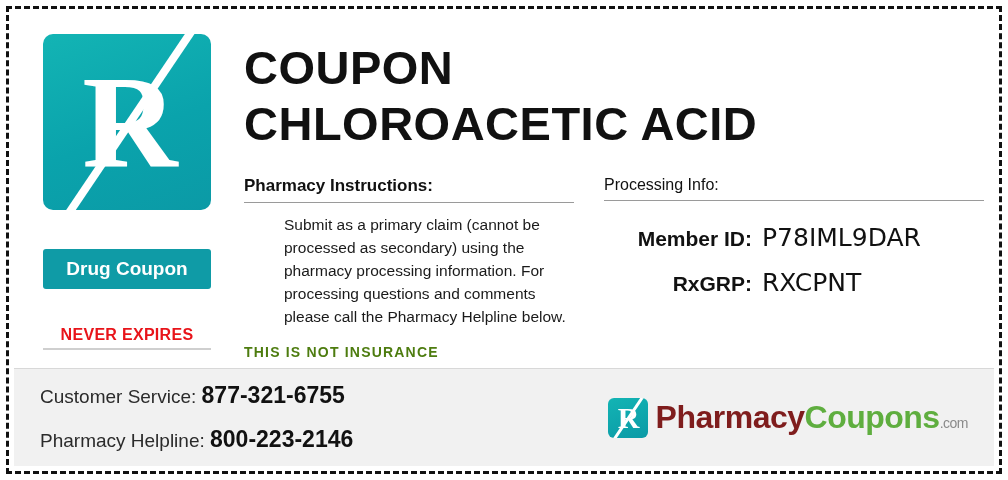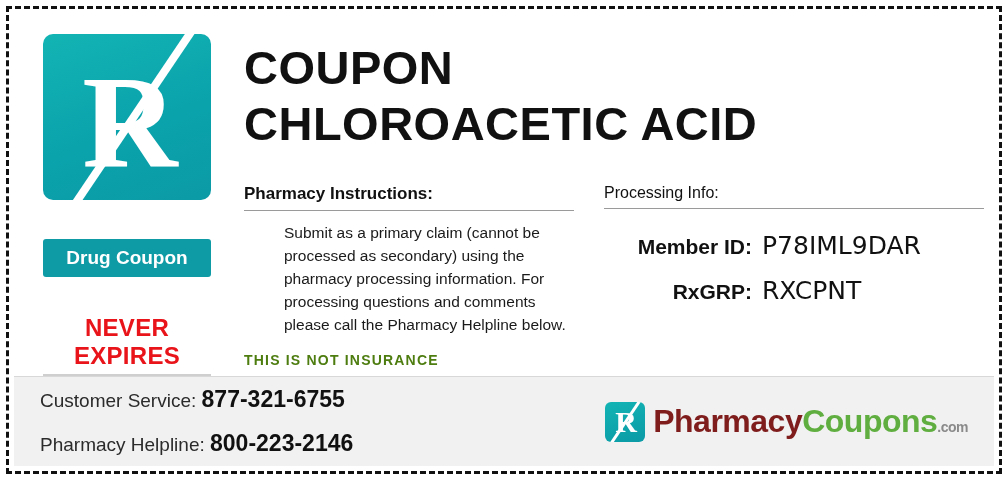--- a/index.html
+++ b/index.html
@@ -103,21 +103,21 @@
     display: flex;
     align-items: center;
     justify-content: center;
     border-radius: 3px;
   }
   .never-expires {
     margin-top: 8px;
     width: 168px;
     text-align: center;
     color: #e8141a;
-    font-size: 24px;
+    font-size: 16px;
     font-weight: bold;
     letter-spacing: 0.3px;
     border-bottom: 2px solid #cfcfcf;
     padding-bottom: 4px;
   }
 
   
   .content-col {
     flex: 1 1 auto;
     padding-left: 22px;
@@ -151,21 +151,20 @@
     padding-left: 30px;
   }
 
   .sec-head {
     font-size: 17px;
     font-weight: bold;
     color: #111111;
     padding-bottom: 6px;
     border-bottom: 1px solid #9a9a9a;
     margin-bottom: 10px;
-    margin-top: 8px;
   }
   .sec-head.right {
     font-weight: normal;
     font-size: 16px;
   }
 
   .instructions {
     font-size: 15.5px;
     line-height: 23px;
     color: #1a1a1a;
@@ -262,21 +261,21 @@
     font-size: 32px;
     font-weight: bold;
     letter-spacing: -0.5px;
     font-family: "Liberation Sans", sans-serif;
   }
   .brand-text .p1 { color: #7f1d1d; }
   .brand-text .p2 { color: #5fae3f; }
   .brand-text .dotcom {
     color: #8a8a8a;
     font-size: 14px;
-    font-weight: bold;
+    font-weight: normal;
     vertical-align: baseline;
   }
 </style>
 </head>
 <body>
 
 <div class="coupon">
   <div class="dash-border"></div>
 
   <div class="inner">

